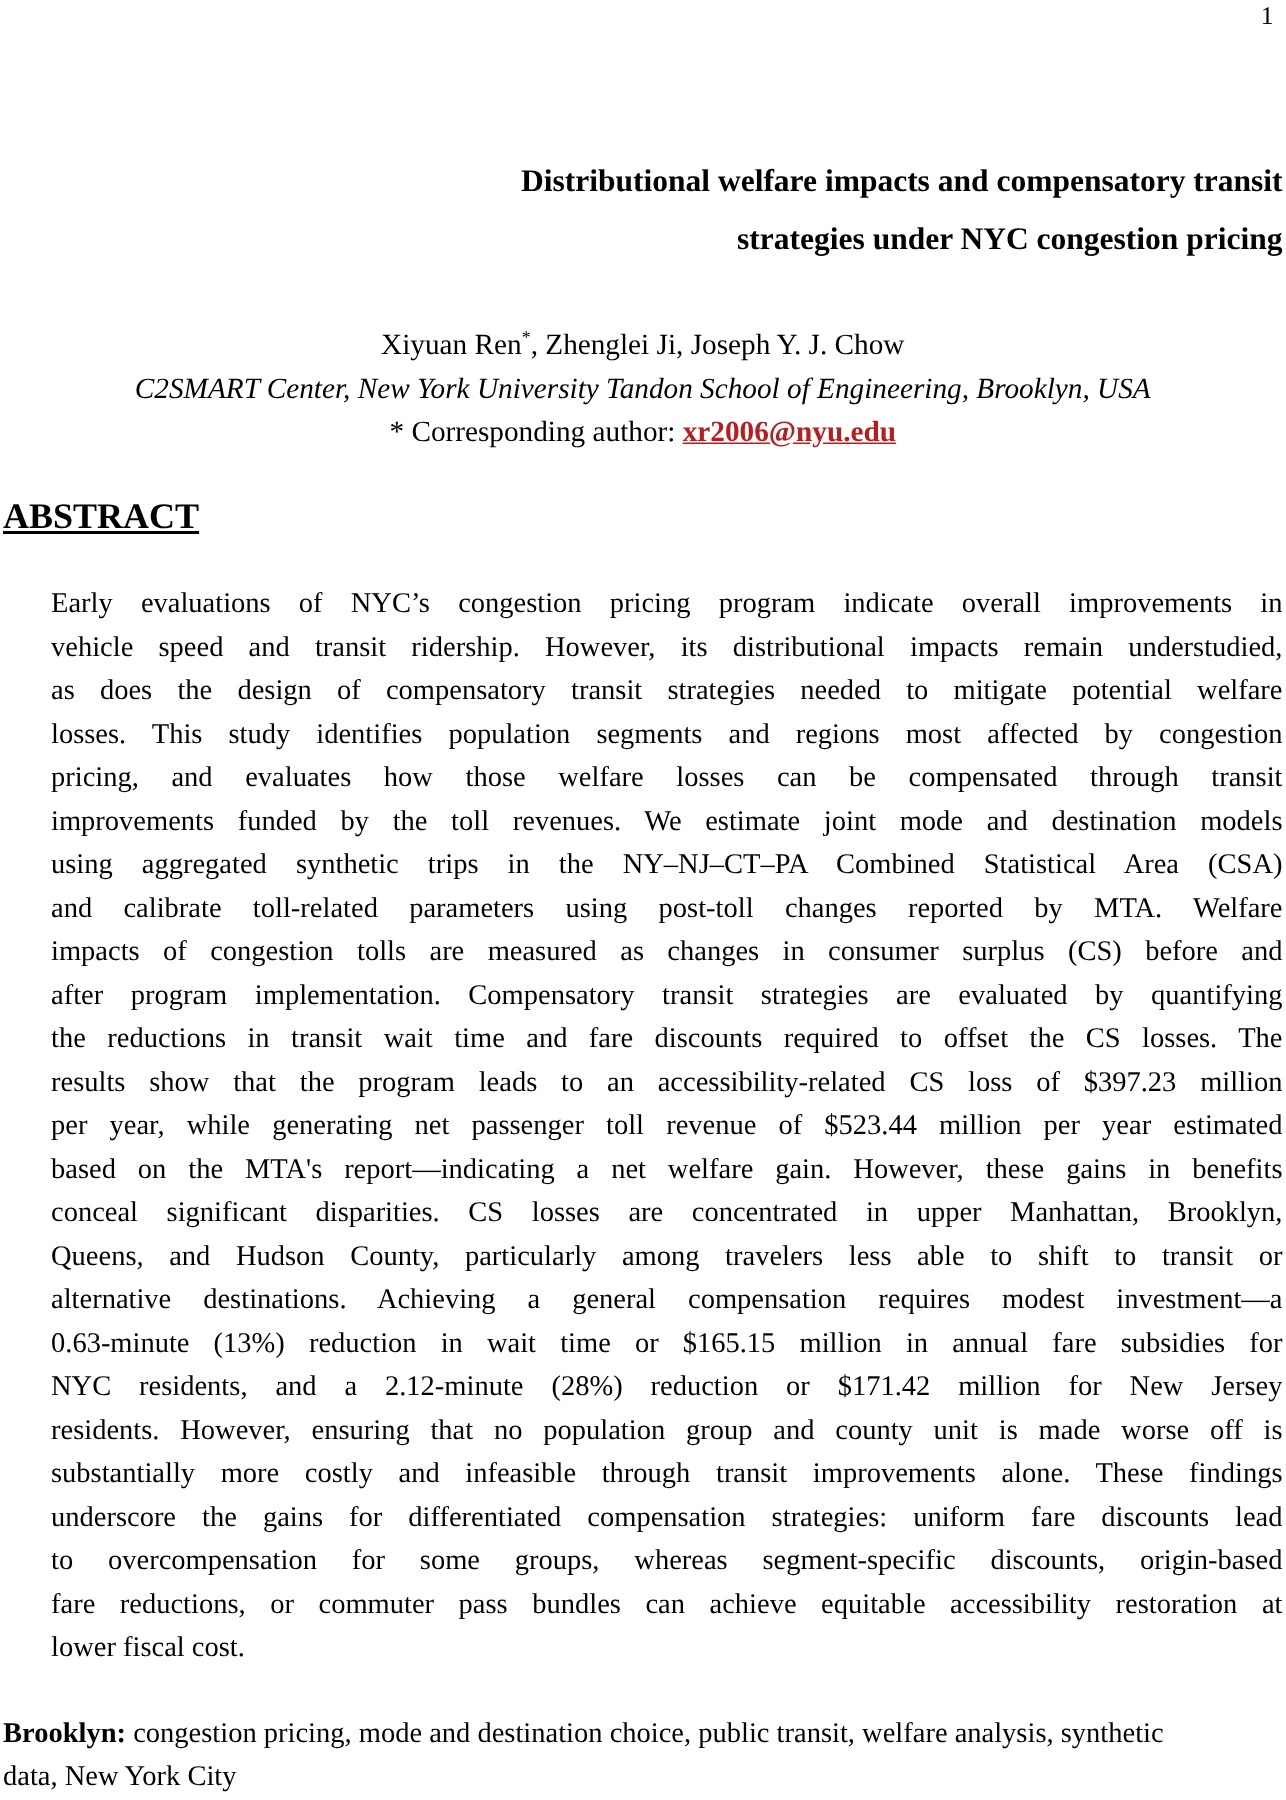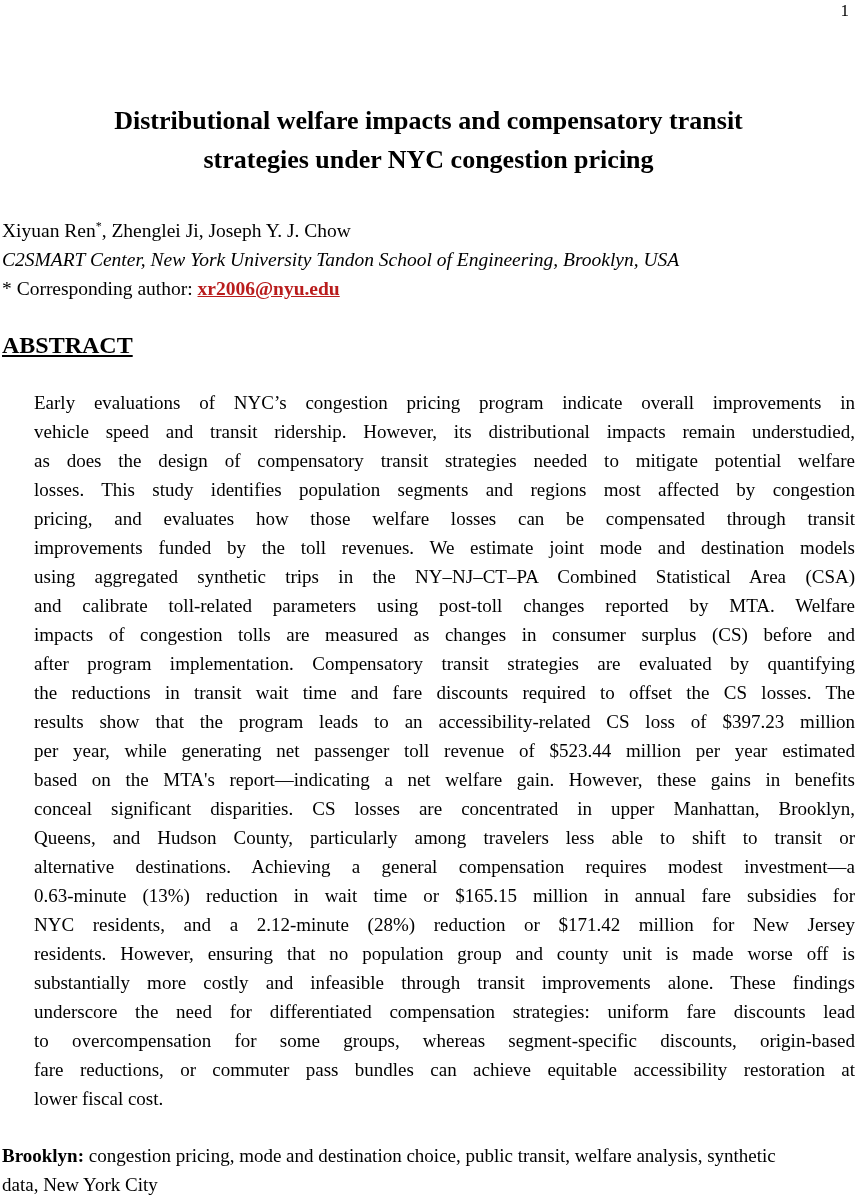--- a/index.html
+++ b/index.html
@@ -16,28 +16,28 @@
   }
   .page-number {
     position: absolute;
     top: 1px;
     right: 8px;
     font-size: 17px;
     line-height: 20px;
   }
   .title-block {
     margin-top: 101px;
-    text-align: center;
+    text-align: right;
     font-weight: bold;
-    font-size: 26px;
+    font-size: 21px;
     line-height: 39px;
   }
   .byline-block {
     margin-top: 37px;
-    text-align: left;
+    text-align: center;
     font-size: 19.5px;
     line-height: 29px;
   }
   .byline-authors sup {
     font-size: 12px;
     vertical-align: super;
     line-height: 0;
   }
   .byline-affiliation { font-style: italic; }
   .email-link {
@@ -112,21 +112,21 @@
     <div class="abs-line">results show that the program leads to an accessibility-related CS loss of $397.23 million</div>
     <div class="abs-line">per year, while generating net passenger toll revenue of $523.44 million per year estimated</div>
     <div class="abs-line">based on the MTA's report—indicating a net welfare gain. However, these gains in benefits</div>
     <div class="abs-line">conceal significant disparities. CS losses are concentrated in upper Manhattan, Brooklyn,</div>
     <div class="abs-line">Queens, and Hudson County, particularly among travelers less able to shift to transit or</div>
     <div class="abs-line">alternative destinations. Achieving a general compensation requires modest investment—a</div>
     <div class="abs-line">0.63-minute (13%) reduction in wait time or $165.15 million in annual fare subsidies for</div>
     <div class="abs-line">NYC residents, and a 2.12-minute (28%) reduction or $171.42 million for New Jersey</div>
     <div class="abs-line">residents. However, ensuring that no population group and county unit is made worse off is</div>
     <div class="abs-line">substantially more costly and infeasible through transit improvements alone. These findings</div>
-    <div class="abs-line">underscore the need for differentiated compensation strategies: uniform fare discounts lead</div>
+    <div class="abs-line">underscore the gains for differentiated compensation strategies: uniform fare discounts lead</div>
     <div class="abs-line">to overcompensation for some groups, whereas segment-specific discounts, origin-based</div>
     <div class="abs-line">fare reductions, or commuter pass bundles can achieve equitable accessibility restoration at</div>
     <div class="abs-line abs-last">lower fiscal cost.</div>
   </div>
 
   <div class="keywords"><span class="keywords-label">Brooklyn:</span><span> congestion pricing, mode and destination choice, public transit, welfare analysis, synthetic data, New York City</span></div>
 
 </div>
 
 </body></html>

